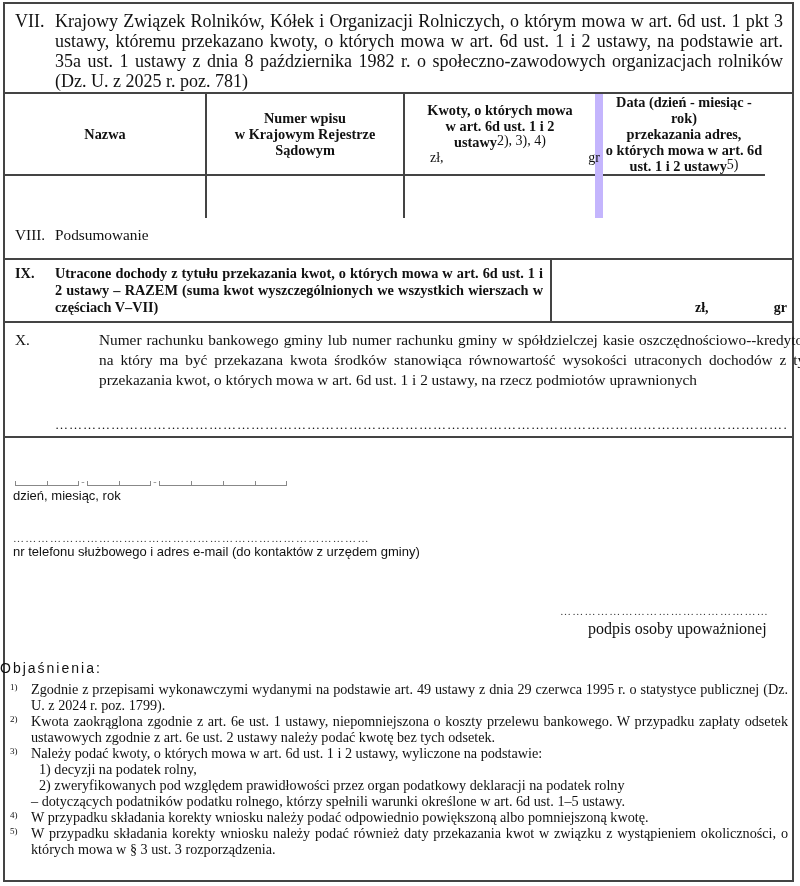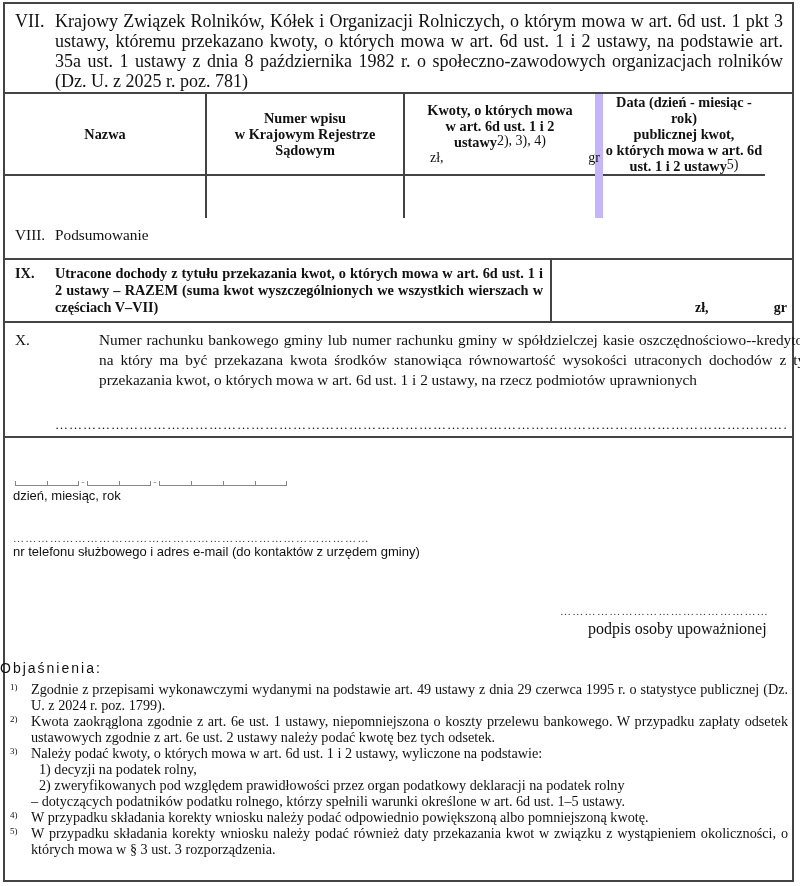--- a/index.html
+++ b/index.html
@@ -101,21 +101,21 @@
         <span class="units">
           <span>zł,</span>
           <span>gr</span>
         </span>
       </div>
       <div class="cell"></div>
     </div>
     <div class="col c4">
       <div class="hdr">
         <span class="line">Data (dzień - miesiąc - rok)</span>
-        <span class="line">publicznej kwot,</span>
+        <span class="line">przekazania adres,</span>
         <span class="line">o których mowa w art. 6d</span>
         <span class="line"><span>ust. 1 i 2 ustawy</span><sup>5)</sup></span>
       </div>
       <div class="cell"></div>
     </div>
   </div>
 
   <div class="sec8">
     <span class="num">VIII.</span>
     <span class="txt">Podsumowanie</span>

